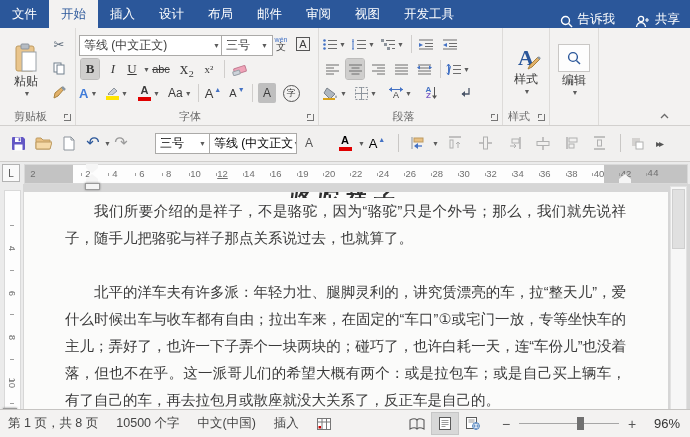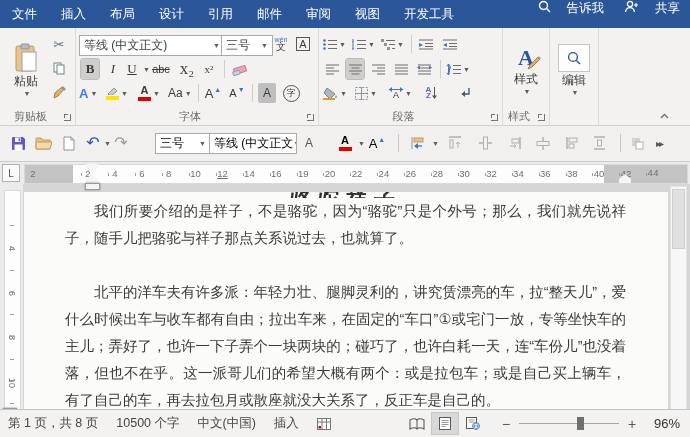--- a/index.html
+++ b/index.html
@@ -3,21 +3,21 @@
 <meta charset="utf-8">
 <style>
   html,body{margin:0;padding:0}
   .app{position:relative;width:690px;height:437px;overflow:hidden;background:#fff;
        font-family:"Liberation Sans","DejaVu Sans",sans-serif;-webkit-font-smoothing:antialiased;cursor:default}
   
   .tabbar{position:absolute;top:0;left:0;right:0;height:28px;background:#2b579a;display:flex;align-items:stretch;color:#fff;font-size:12.5px}
   .tab{display:flex;align-items:center;padding:0 12px}
   .tab.active{background:#f3f2f1;color:#2b579a}
   .tabbar-right{margin-left:auto;display:flex;align-items:stretch}
-  .tellme,.share{display:flex;align-items:flex-start;gap:16px;padding:0 10px}
+  .tellme,.share{display:flex;align-items:flex-end;gap:5px;padding:0 10px}
   
   .ribbon{position:absolute;top:28px;left:0;right:0;height:97px;background:#f3f2f1;border-bottom:1px solid #d2d0ce;font-size:12px;color:#3b3b3b}
   .group{position:absolute;top:0;bottom:0;border-right:1px solid #dddbd9}
   .glabel{position:absolute;bottom:1px;left:0;right:14px;text-align:center;font-size:11px;color:#6b6b6b;white-space:nowrap}
   .launcher{position:absolute;bottom:3px;right:3px;width:9px;height:9px}
   .launcher::before{content:"";position:absolute;right:1px;bottom:1px;width:6px;height:6px;border-right:1.4px solid #767676;border-bottom:1.4px solid #767676}
   .launcher::after{content:"";position:absolute;left:1px;top:1px;width:3px;height:3px;border-left:1.4px solid #767676;border-top:1.4px solid #767676}
   .ib{position:absolute;display:flex;align-items:center;justify-content:center;height:20px;min-width:18px;border-radius:2px}
   .pressed{background:#cfcecd;outline:1px solid #bdbcbb}
   .car{font-size:7px;color:#5c5c5c;margin-left:2px}
@@ -70,24 +70,24 @@
   .zoomlabel{width:42px;text-align:right;margin-right:10px;font-size:13px;color:#333}
   svg{display:block}
 </style>
 </head>
 <body>
 
 <div class="app">
 
   <div class="tabbar">
     <div class="tab">文件</div>
+    <div class="tab active">开始</div>
     <div class="tab">插入</div>
+    <div class="tab">设计</div>
     <div class="tab">布局</div>
-    <div class="tab">设计</div>
-    <div class="tab">引用</div>
     <div class="tab">邮件</div>
     <div class="tab">审阅</div>
     <div class="tab">视图</div>
     <div class="tab">开发工具</div>
     <div class="tabbar-right">
       <div class="tellme">
         <span>
           <svg width="13" height="13">
               <circle cx="5.5" cy="5.5" r="4" fill="none" stroke="#fff" stroke-width="1.4"></circle>
               <line x1="8.6" y1="8.6" x2="12" y2="12" stroke="#fff" stroke-width="1.4"></line>

